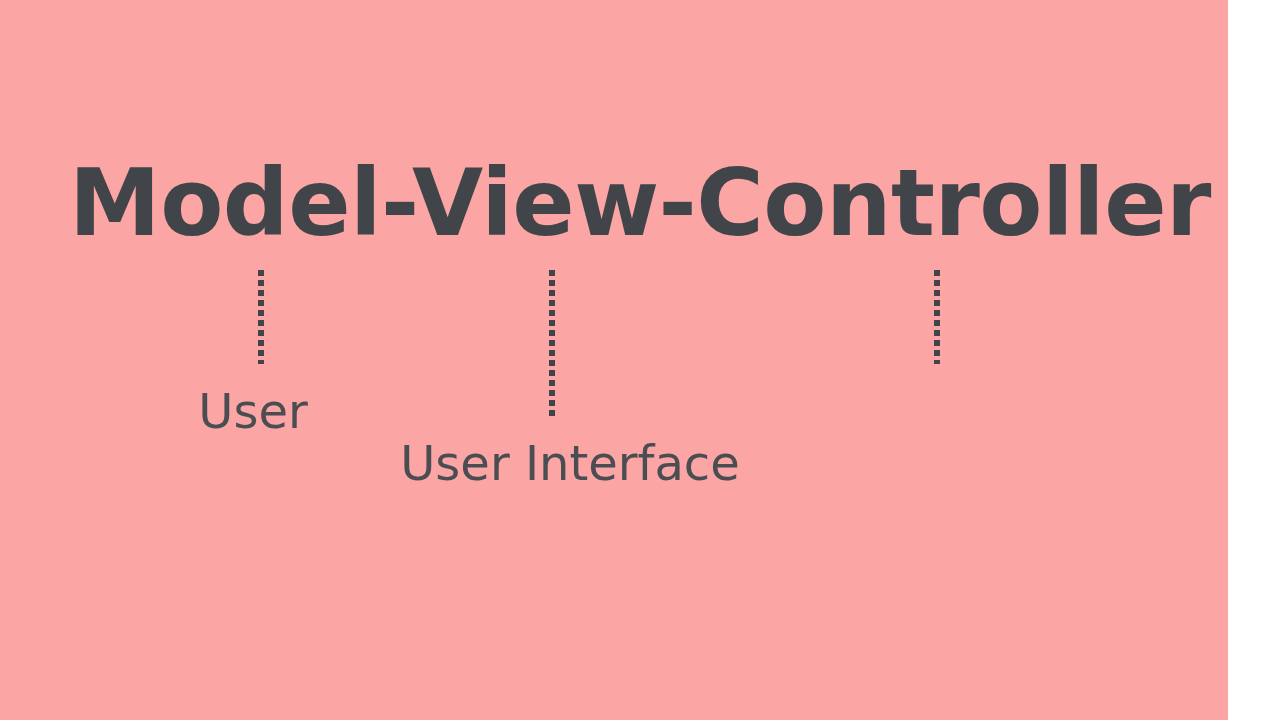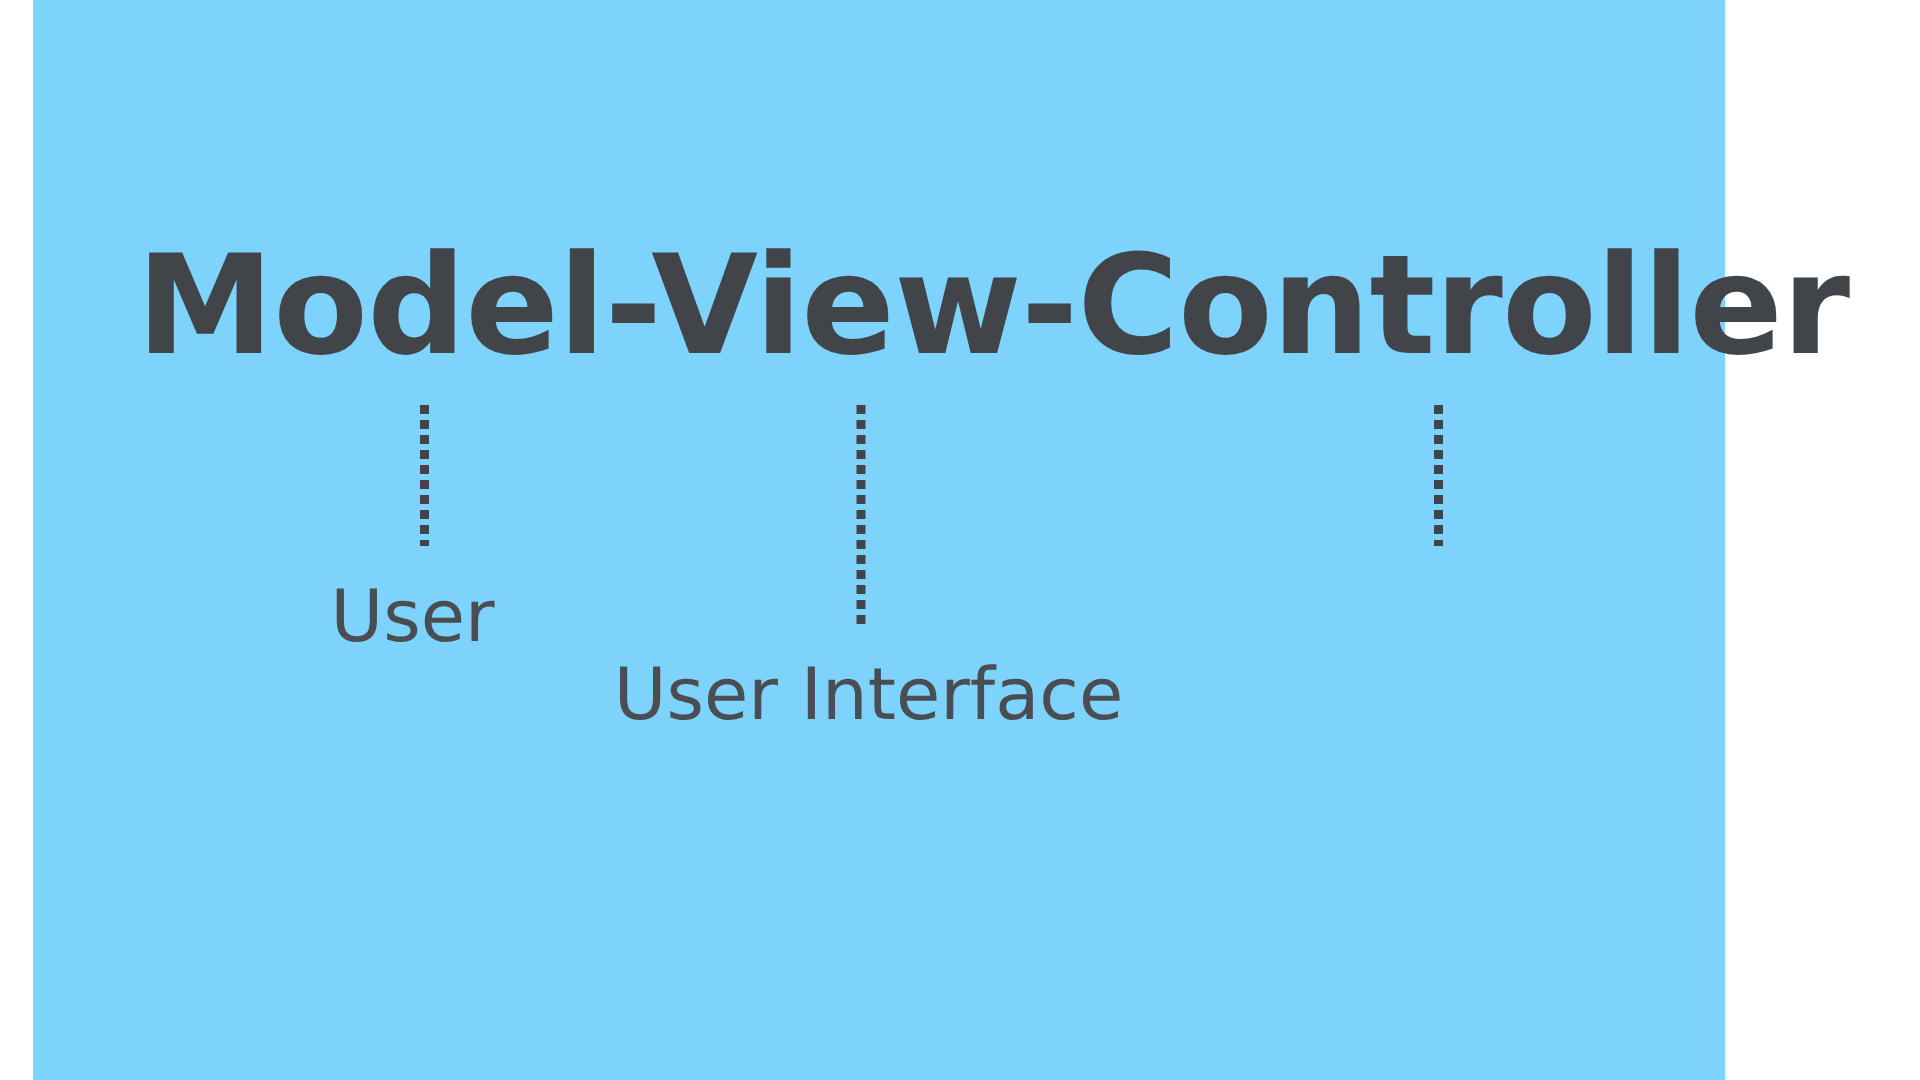--- a/index.html
+++ b/index.html
@@ -10,24 +10,23 @@
   }
   body {
     width: 1280px;
     height: 720px;
     overflow: hidden;
     font-family: "DejaVu Sans", sans-serif;
   }
 
   #slide {
     position: relative;
-    width: 1128px;
+    width: 1228px;
     height: 720px;
-    background: #7dd3fc;
-    margin-left: 22px;
+    background: #fca5a5;
   }
 
   
   .title {
     position: absolute;
     left: 0;
     top: 158px;
     width: 1280px;
     text-align: center;
     font-family: "DejaVu Sans", sans-serif;
@@ -63,21 +62,21 @@
     font-family: "DejaVu Sans", sans-serif;
     font-weight: 400;
     font-size: 48px;
     line-height: 1.0;
     color: #4a4e53;
     white-space: nowrap;
     text-align: center;
     transform: translateX(-50%);
   }
   .label-data        { left: 253px; top: 387px; }
-  .label-ui          { left: 557px; top: 439px; }
+  .label-ui          { left: 570px; top: 439px; }
   .label-coordinator { left: 926px; top: 387px; }
 </style>
 </head>
 <body>
 
 <div id="slide">
 
   <div class="title">Model-View-Controller</div>
 
   <div class="connector connector-model"></div>

